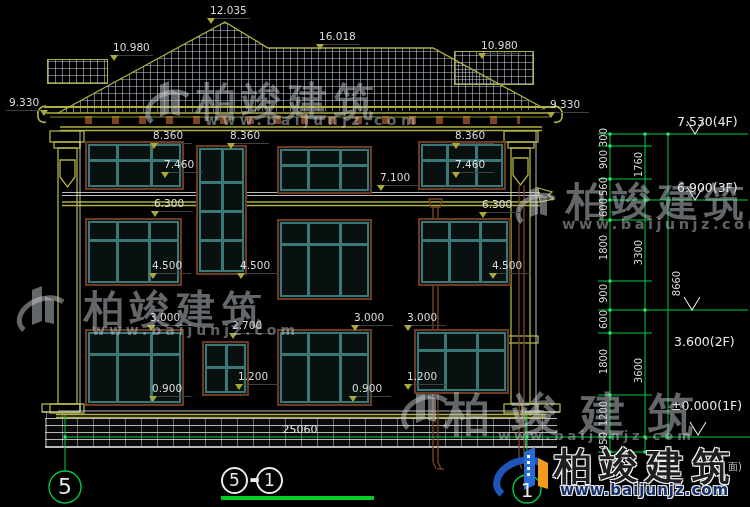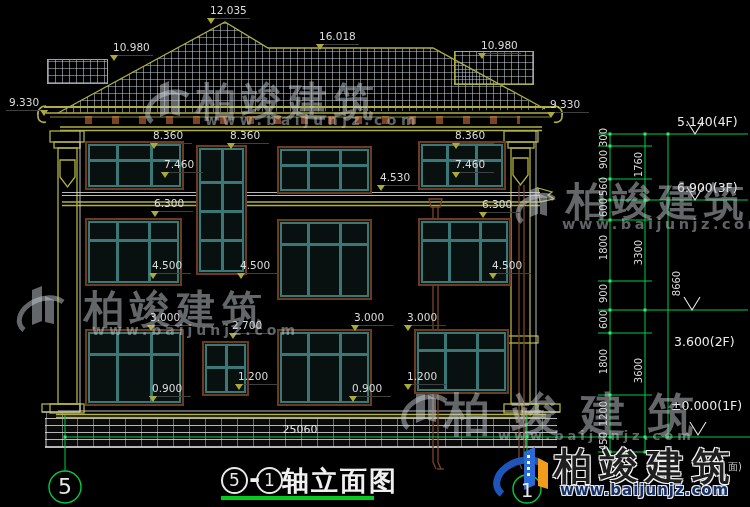--- a/index.html
+++ b/index.html
@@ -263,36 +263,36 @@
   <span class="dim" style="left:110px;top:42px;">10.980</span>
   <span class="dim" style="left:316px;top:31px;">16.018</span>
   <span class="dim" style="left:478px;top:40px;">10.980</span>
   <span class="dim tr" style="left:6px;top:97px;">9.330</span>
   <span class="dim" style="left:547px;top:99px;">9.330</span>
   <span class="dim" style="left:150px;top:130px;">8.360</span>
   <span class="dim" style="left:227px;top:130px;">8.360</span>
   <span class="dim" style="left:452px;top:130px;">8.360</span>
   <span class="dim" style="left:161px;top:159px;">7.460</span>
   <span class="dim" style="left:452px;top:159px;">7.460</span>
-  <span class="dim" style="left:377px;top:172px;">4.530</span>
+  <span class="dim" style="left:377px;top:172px;">7.100</span>
   <span class="dim" style="left:151px;top:198px;">6.300</span>
   <span class="dim" style="left:479px;top:199px;">6.300</span>
   <span class="dim" style="left:149px;top:260px;">4.500</span>
   <span class="dim" style="left:237px;top:260px;">4.500</span>
   <span class="dim" style="left:489px;top:260px;">4.500</span>
   <span class="dim" style="left:147px;top:312px;">3.000</span>
   <span class="dim" style="left:351px;top:312px;">3.000</span>
   <span class="dim" style="left:404px;top:312px;">3.000</span>
   <span class="dim" style="left:229px;top:320px;">2.700</span>
   <span class="dim" style="left:235px;top:371px;">1.200</span>
   <span class="dim" style="left:404px;top:371px;">1.200</span>
   <span class="dim" style="left:149px;top:383px;">0.900</span>
   <span class="dim" style="left:349px;top:383px;">0.900</span>
 
-  <span class="fm" style="left:677px;top:114px;">5.140(4F)</span>
+  <span class="fm" style="left:677px;top:114px;">7.530(4F)</span>
   <span class="fm" style="left:677px;top:180px;">6.900(3F)</span>
   <span class="fm" style="left:674px;top:286px;margin-top:48px;">3.600(2F)</span>
   <span class="fm" style="left:671px;top:398px;">±0.000(1F)</span>
 
   <span class="rot" style="left:583px;top:132px;">300</span>
   <span class="rot" style="left:583px;top:154px;">900</span>
   <span class="rot" style="left:583px;top:181px;">560</span>
   <span class="rot" style="left:583px;top:202px;">600</span>
   <span class="rot" style="left:583px;top:242px;">1800</span>
   <span class="rot" style="left:583px;top:288px;">900</span>
@@ -306,21 +306,20 @@
   <span class="rot" style="left:656px;top:278px;">8660</span>
 
   <span class="plain" style="left:270px;top:423px;width:60px;text-align:center;font-size:11px;">25060</span>
   <span class="bubble" style="left:54px;top:474px;width:22px;font-size:22px;">5</span>
   <span class="bubble" style="left:519px;top:478px;width:16px;font-size:20px;">1</span>
   <span class="plain" style="left:728px;top:460px;font-size:10px;color:#cccccc;">面)</span>
 
   <span class="tcirc" style="left:221px;top:467px;">5</span>
   <span class="ttext" style="left:249px;top:463px;">-</span>
   <span class="tcirc" style="left:256px;top:467px;">1</span>
-  <span class="ttext" style="left:282px;top:463px;">轴立面图</span>
 
   <span class="wm" style="left:196px;top:74px;font-size:40px;letter-spacing:6px;">柏竣建筑</span>
   <span class="wm-url" style="left:205px;top:112px;font-size:14px;letter-spacing:4.5px;">www.baijunjz.com</span>
   <span class="wm" style="left:566px;top:174px;font-size:40px;letter-spacing:6px;">柏竣建筑</span>
   <span class="wm-url" style="left:562px;top:216px;font-size:14.5px;letter-spacing:3.5px;">www.baijunjz.com</span>
   <span class="wm" style="left:84px;top:282px;font-size:40px;letter-spacing:6px;">柏竣建筑</span>
   <span class="wm-url" style="left:92px;top:322px;font-size:14px;letter-spacing:4px;">www.baijunjz.com</span>
   <span class="wm" style="left:444px;top:384px;font-size:46px;letter-spacing:22px;">柏竣建筑</span>
   <span class="wm-url" style="left:498px;top:428px;font-size:13px;letter-spacing:4px;">www.baijunjz.com</span>
 

